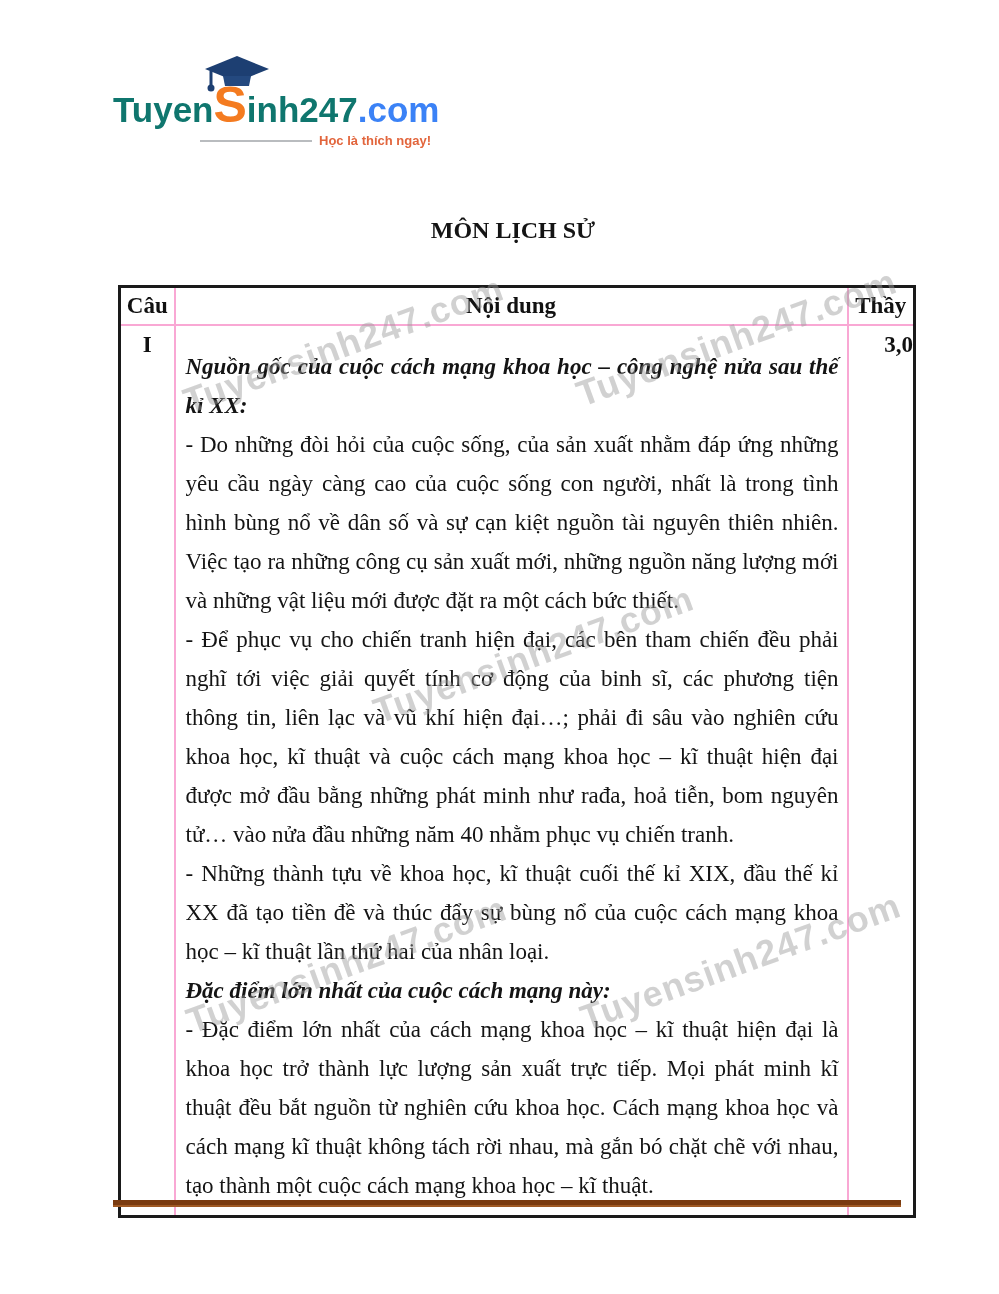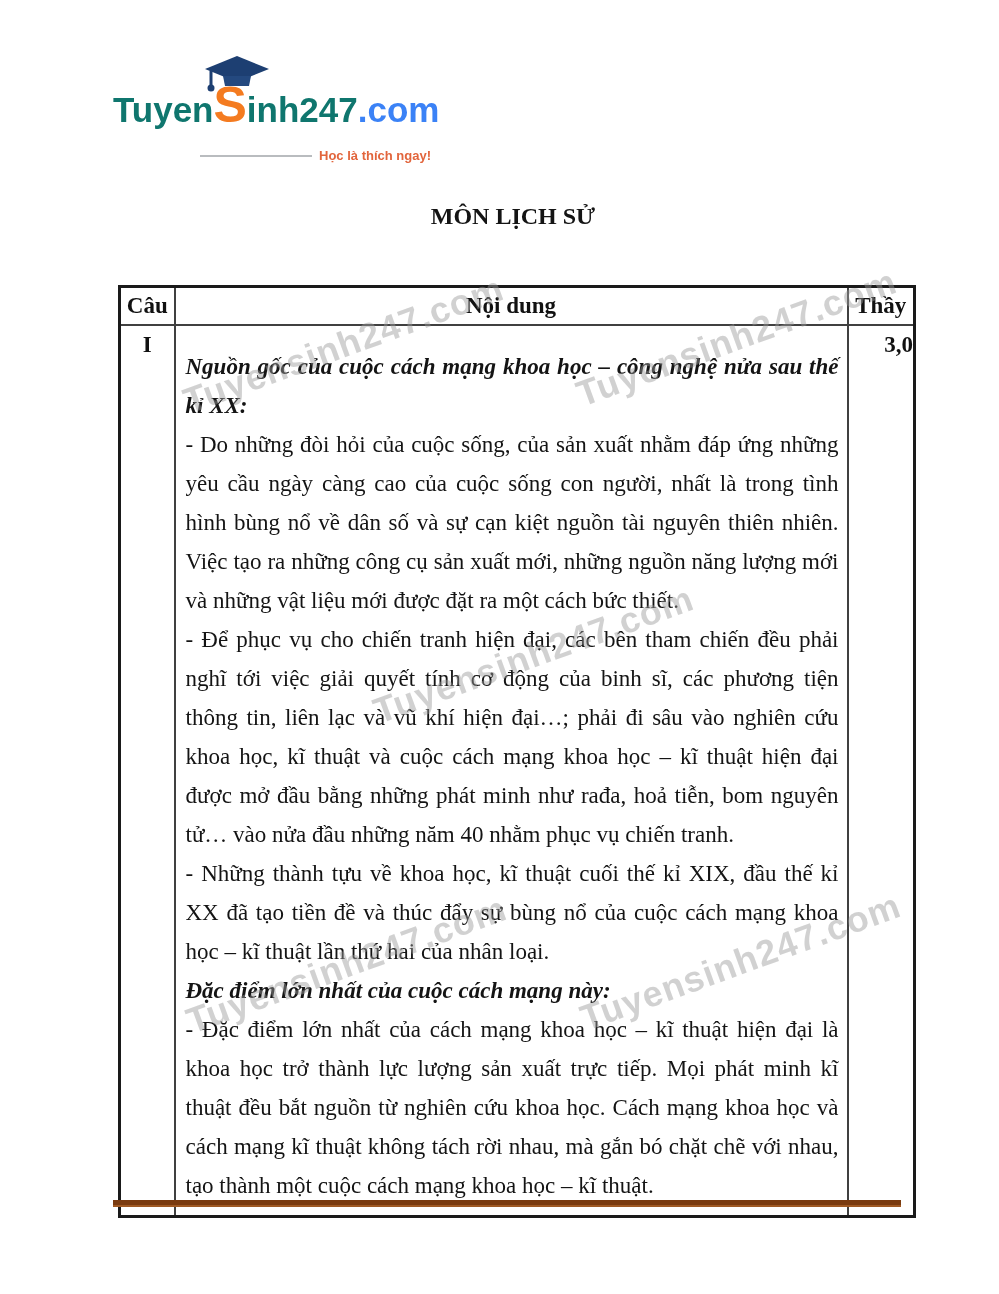--- a/index.html
+++ b/index.html
@@ -13,41 +13,41 @@
   }
   .page { position: absolute; inset: 0; }
 
   
   .logo { position: absolute; left: 113px; top: 80px; width: 318px; }
   .logo-text { position: relative; white-space: nowrap; font-family: "Liberation Sans", sans-serif; font-weight: bold; line-height: 1; }
   .lg-blue  { font-size: 35px; color: #0f766e; }
   .lg-orange{ font-size: 50px; color: #f47b20; }
   .lg-gray  { font-size: 35px; color: #3b82f6; font-weight: bold; }
   .cap-icon { position: absolute; left: 88px; top: -26px; width: 72px; height: 40px; }
-  .logo-tagline { display: flex; align-items: center; justify-content: flex-end; gap: 7px; margin-top: 18px; }
+  .logo-tagline { display: flex; align-items: center; justify-content: flex-end; gap: 7px; margin-top: 3px; }
   .tagline-line { width: 112px; height: 2px; background: #b9bcbf; }
   .tagline-text { font-family: "Liberation Sans", sans-serif; font-size: 13px; font-weight: bold; color: #e2653c; }
 
   
   .doc-title, .doc-subtitle {
     position: absolute; left: 113px; width: 800px;
     text-align: center; font-weight: bold; font-size: 24px; color: #141414;
   }
   .doc-title    { top: 166px; }
-  .doc-subtitle { top: 203px; }
+  .doc-subtitle { top: 217px; }
   .doc-author   { position: absolute; left: 113px; top: 241px; width: 800px;
     text-align: center; font-style: italic; font-size: 24px; color: #1a1a1a; }
 
   
   table.answer-table {
     position: absolute; left: 118px; top: 285px;
     width: 795px; border-collapse: collapse;
     table-layout: fixed;
   }
-  .answer-table th, .answer-table td { border: 2px solid #404040; vertical-align: top; }
+  .answer-table th, .answer-table td { border: 2px solid #f9a8d4; vertical-align: top; }
   .answer-table { border: 3px solid #1a1a1a; }
   .col-cau  { width: 55px; }
   .col-noidung { width: 673px; }
   .col-diem { width: 67px; }
   .answer-table th {
     font-size: 23px; font-weight: bold; text-align: center;
     height: 38px; vertical-align: middle; padding: 0 2px;
   }
   .cell-cau  { text-align: center; font-weight: bold; font-size: 23px; padding-top: 6px; }
   .cell-diem { text-align: right; font-weight: bold; font-size: 23px; padding-top: 6px; padding-left: 16px; }

